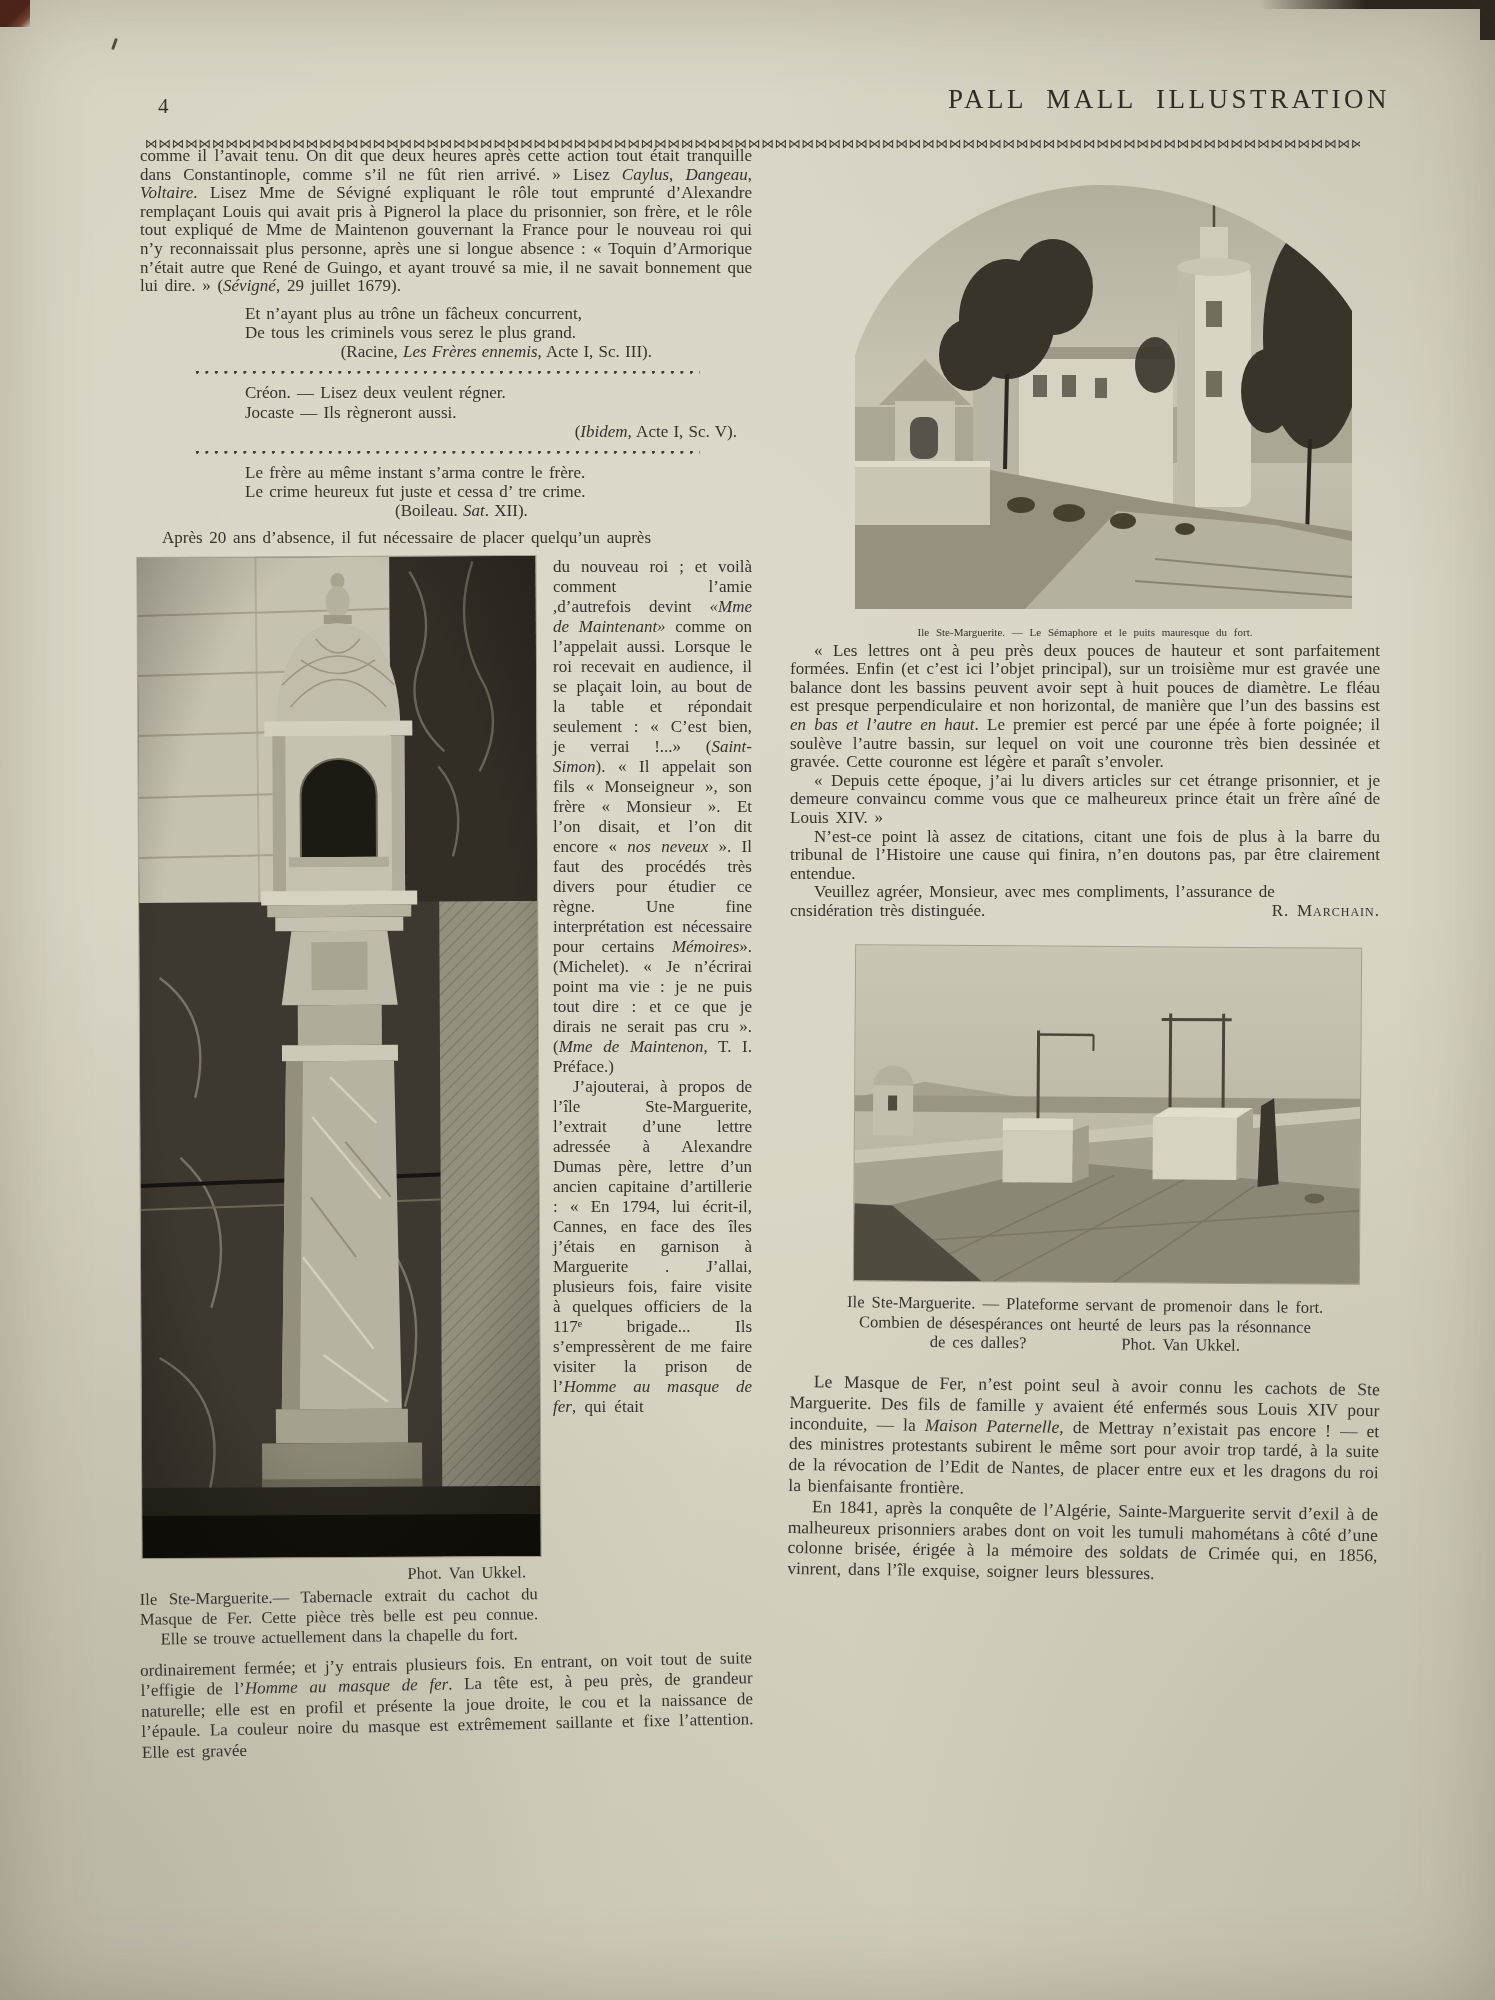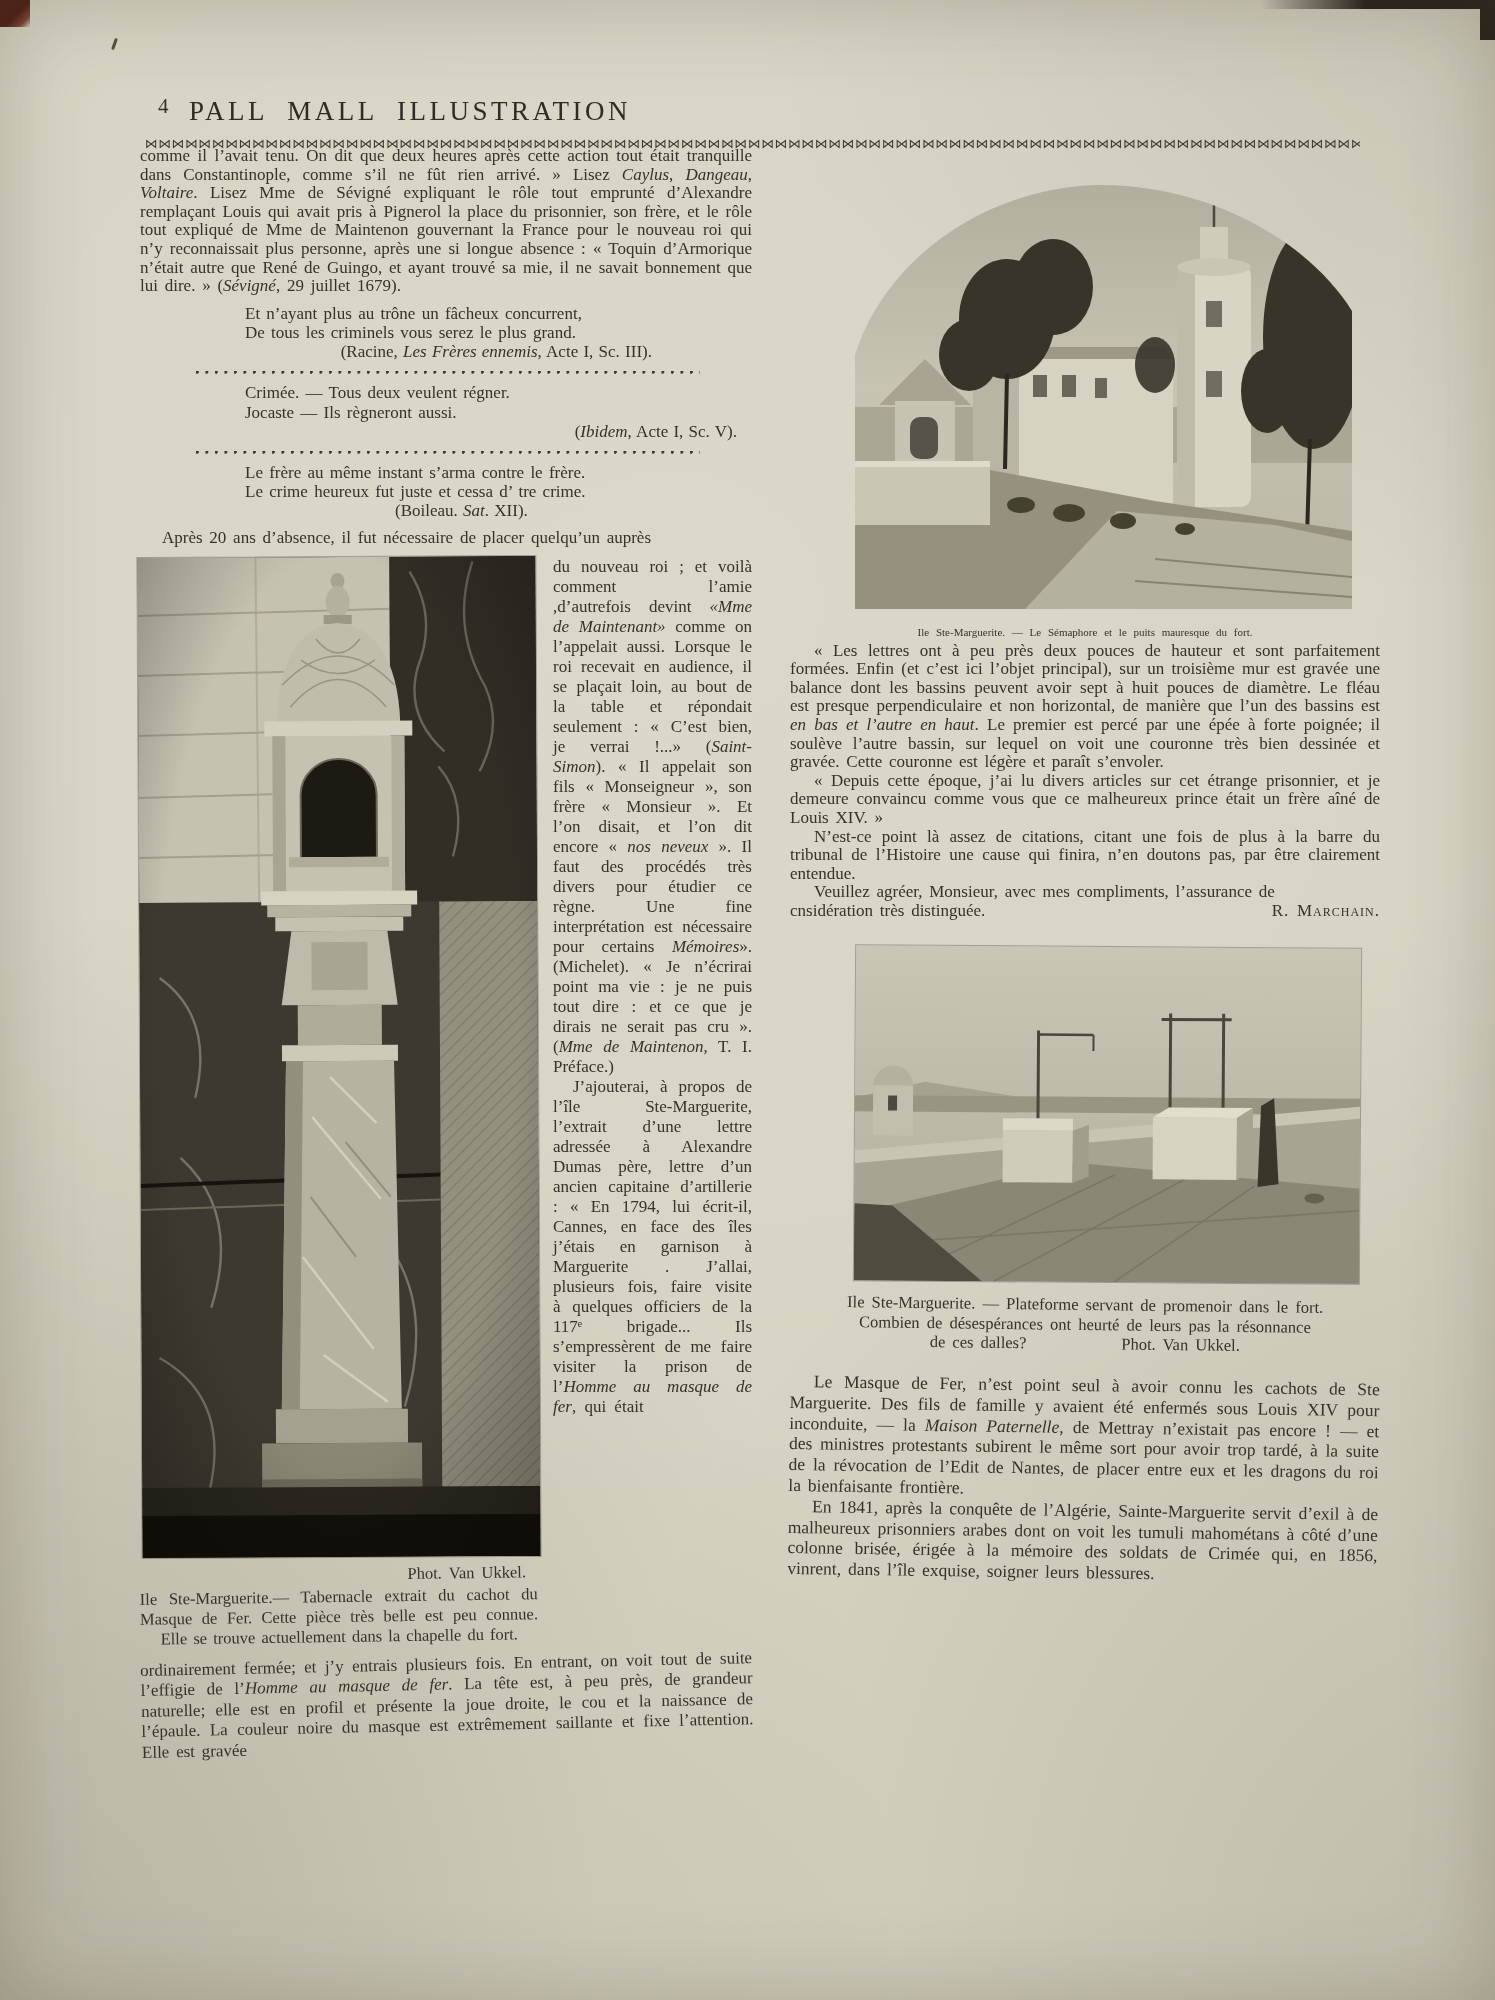--- a/index.html
+++ b/index.html
@@ -15,21 +15,21 @@
     box-shadow:inset 0 0 90px rgba(74,64,44,.28);}
   
   .corner-tl{position:absolute;left:0;top:0;width:30px;height:27px;
     background:linear-gradient(135deg,#4d1e15 55%,#7c4335 80%,rgba(124,67,53,0));}
   .edge-tr{position:absolute;right:0;top:0;width:235px;height:9px;
     background:linear-gradient(to left,#27221b 55%,rgba(39,34,27,0));}
   .corner-tr{position:absolute;right:0;top:0;width:15px;height:40px;background:#27221b;}
   .mark-tiny{position:absolute;left:113px;top:38px;width:3px;height:12px;background:#57503f;transform:rotate(20deg);border-radius:2px;}
   
   .pagenum{position:absolute;left:158px;top:94px;font-size:21px;}
-  .masthead{position:absolute;left:137px;top:96px;width:1253px;text-align:left;text-indent:52px;
+  .masthead{position:absolute;left:137px;top:84px;width:1253px;text-align:right;text-indent:52px;
     font-size:27px;letter-spacing:3.5px;word-spacing:10px;color:#2f2c24;}
   .ornament{position:absolute;left:145px;top:136px;width:1215px;height:18px;overflow:hidden;
     font-family:"DejaVu Sans",sans-serif;font-size:13px;line-height:16px;letter-spacing:.4px;
     color:#3f3b30;white-space:nowrap;text-align:center;}
   
   .col{position:absolute;top:147px;width:612px;font-size:17px;line-height:18.6px;
     text-align:justify;word-spacing:2.5px;}
   .col-left{left:140px;}
   .col-right{left:790px;width:590px;}
   p{margin:0;}
@@ -84,21 +84,21 @@
 
     <div class="verse">
       <div>Et n’ayant plus au trône un fâcheux concurrent,</div>
       <div>De tous les criminels vous serez le plus grand.</div>
     </div>
     <p class="cite cite1"><span>(Racine, </span><span class="it">Les Frères ennemis</span><span>, Acte I, Sc. III).</span></p>
 
     <div class="dots"></div>
 
     <div class="verse">
-      <div>Crimée. — Tous deux veulent régner.</div>
+      <div>Créon. — Lisez deux veulent régner.</div>
       <div>Jocaste — Ils règneront aussi.</div>
     </div>
     <p class="cite cite2"><span>(</span><span class="it">Ibidem</span><span>, Acte I, Sc. V).</span></p>
 
     <div class="dots"></div>
 
     <div class="verse">
       <div>Le frère au même instant s’arma contre le frère.</div>
       <div>Le crime heureux fut juste et cessa d’ tre crime.</div>
     </div>

